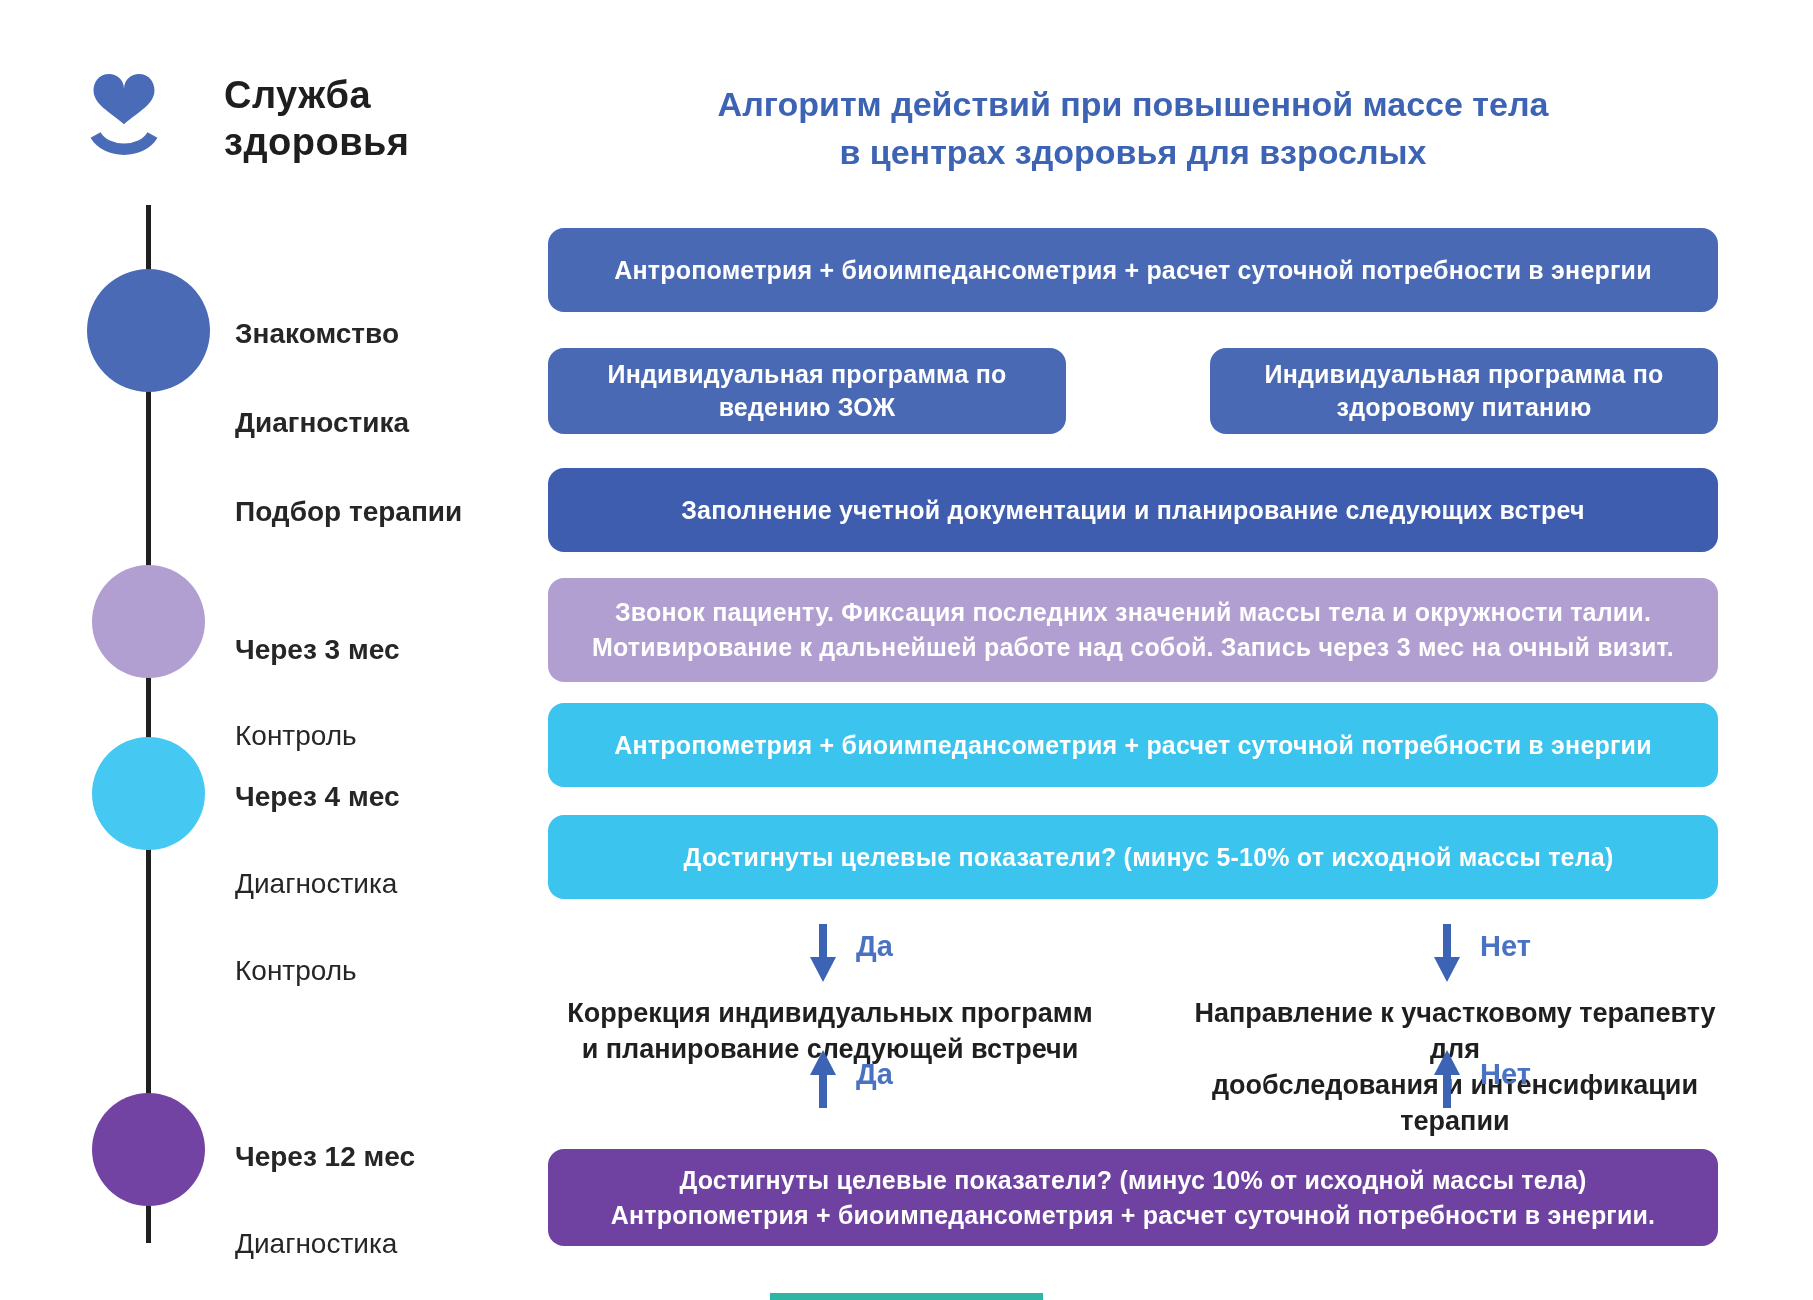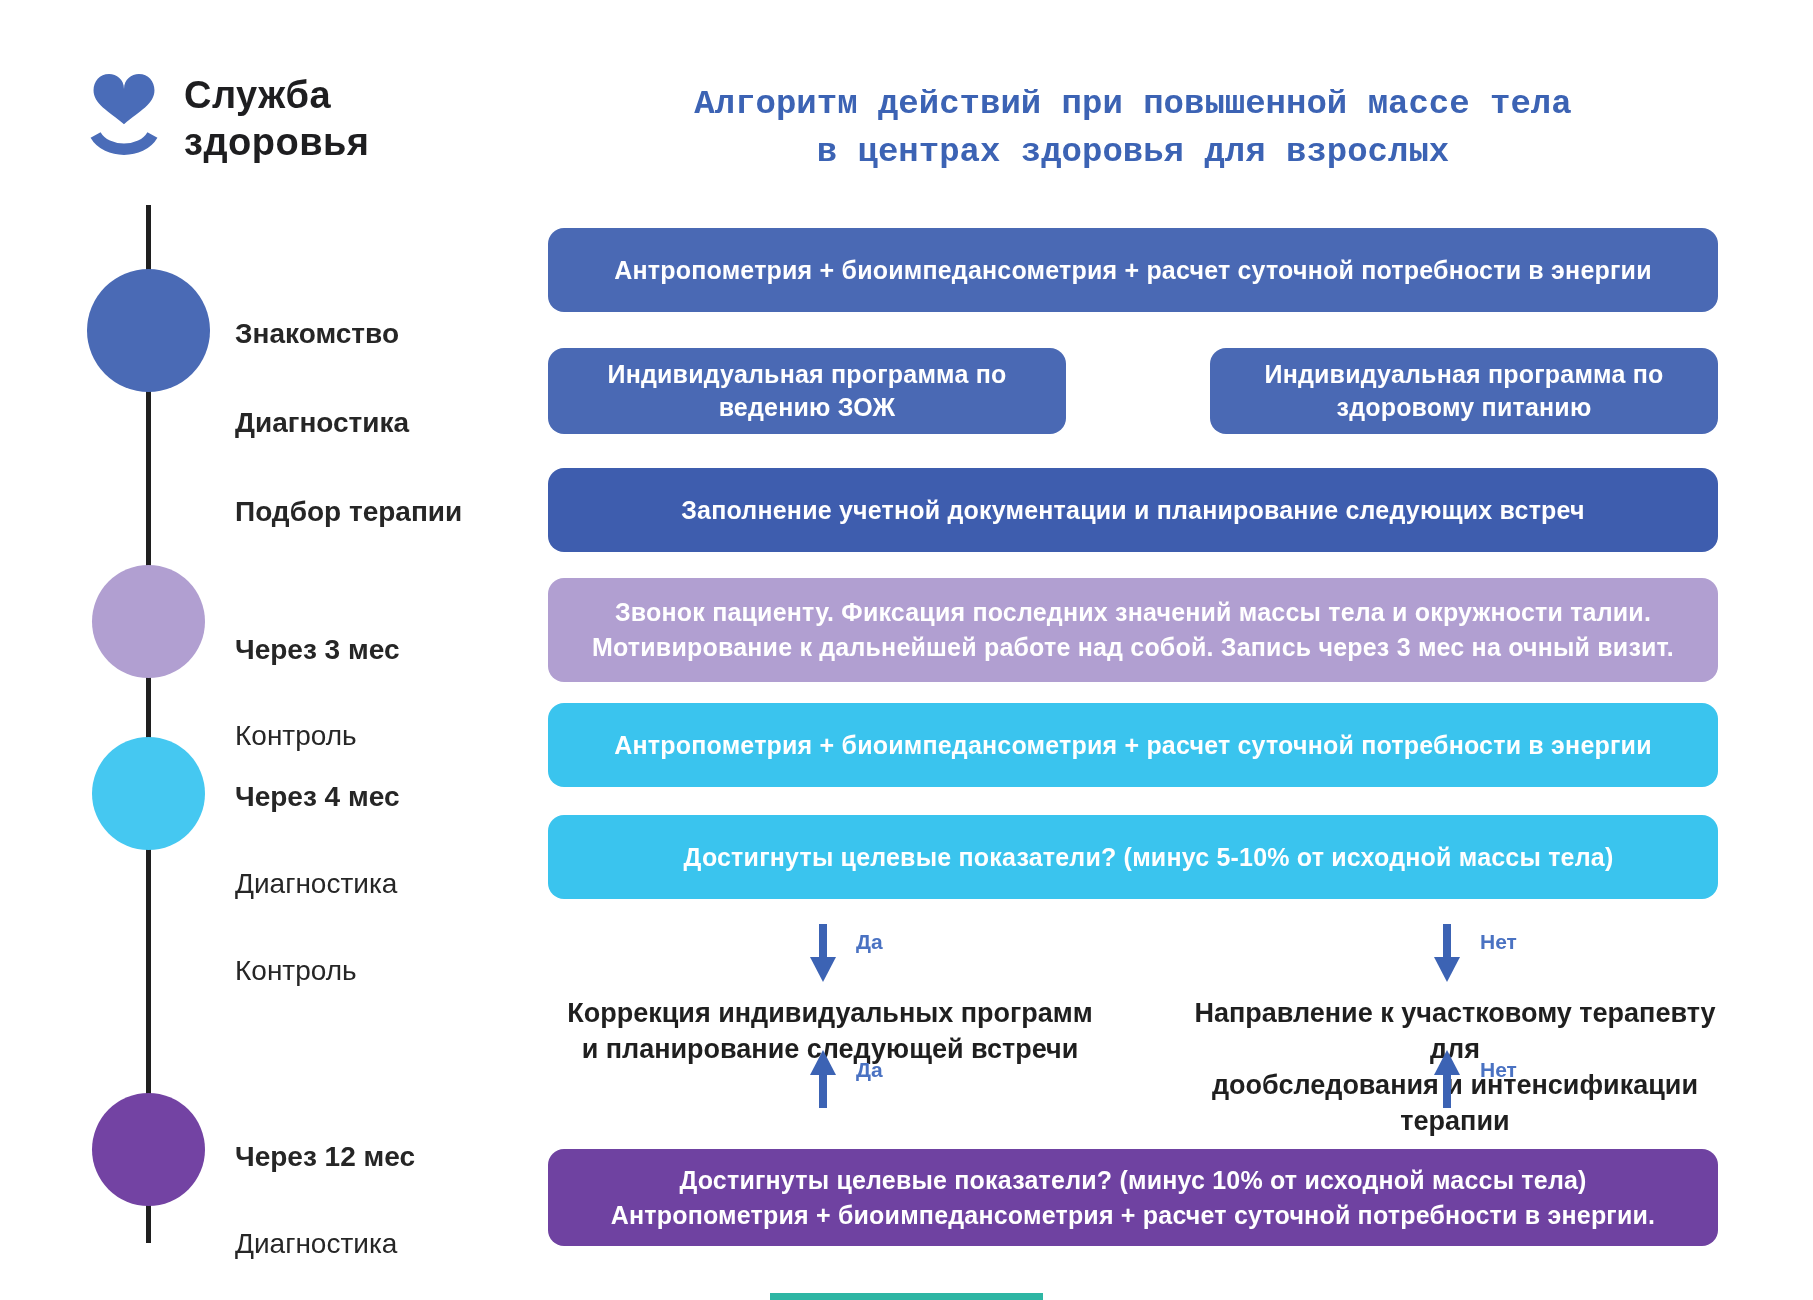--- a/index.html
+++ b/index.html
@@ -2,21 +2,21 @@
 <html style="--blue: #4a69b4; --blue_dark: #3e5dae; --lavender: #b19fd1; --cyan: #3ac4ee; --purple: #6f42a1; --dot_blue: #4a6ab5; --dot_cyan: #45c8f1; --dot_purple: #7343a3; --title_blue: #3c63b4; --arrow_blue: #3c63b4; --yn_blue: #4a72c2; --teal: #2eb6a4;"><head>
 <meta charset="utf-8">
 <style>
   html,body{margin:0;padding:0;background:#fff;}
   *{box-sizing:border-box;}
   .canvas{
     position:relative;width:1813px;height:1300px;background:#ffffff;overflow:hidden;
     font-family:"Liberation Sans", sans-serif;
   }
   
-  .logo{position:absolute;left:90px;top:70px;display:flex;align-items:flex-start;}
+  .logo{position:absolute;left:90px;top:70px;display:flex;align-items:flex-start;gap:40px;}
   .logo svg{display:block;}
   .logo-text{margin-left:26px;margin-top:2px;font-size:38px;line-height:47px;font-weight:700;
     color:#1e1e20;letter-spacing:.5px;}
   .logo-text span{display:block;}
   
   .title{position:absolute;left:548px;top:80px;width:1170px;text-align:center;
     font-size:34px;line-height:48px;font-weight:700;color:var(--title_blue);}
   .title span{display:block;}
   
   .tl-line{position:absolute;left:146px;top:205px;width:5px;height:1038px;background:#1f1f1f;}
@@ -48,21 +48,21 @@
   .b2a{top:348px;height:86px;width:518px;line-height:33px;}
   .b2b{top:348px;height:86px;left:662px;width:508px;line-height:33px;}
   .b3{top:468px;height:84px;}
   .b4{top:578px;height:104px;line-height:35px;}
   .b5{top:703px;height:84px;}
   .b6{top:815px;height:84px;padding-left:31px;}
   .b7{top:1118px;height:97px;line-height:35px;}
   
   .arrow{position:absolute;width:26px;height:58px;}
   .arrow svg{display:block;}
-  .yn-label{position:absolute;font-size:21px;font-weight:700;color:var(--yn_blue);}
+  .yn-label{position:absolute;font-size:29px;font-weight:700;color:var(--yn_blue);}
   .outcome{position:absolute;text-align:center;color:#1f1f1f;font-size:27px;
     font-weight:600;line-height:36px;}
   .outcome span{display:block;}
   .outcome-yes{left:560px;top:995px;width:540px;}
   .outcome-no{left:1175px;top:995px;width:560px;}
   .ad-yes{left:810px;top:924px;}
   .ad-no{left:1434px;top:924px;}
   .au-yes{left:810px;top:1050px;}
   .au-no{left:1434px;top:1050px;}
   .lbl-d-yes{left:856px;top:930px;}
@@ -81,21 +81,21 @@
     <svg width="68" height="88" viewBox="0 0 100 130">
       <path fill="#4a6cb8" d="M50 28 C50 14 39 6 28 6 C14 6 5 17 5 30 C5 50 27 61 50 80 C73 61 95 50 95 30 C95 17 86 6 72 6 C61 6 50 14 50 28 Z"></path>
       <path fill="none" stroke="#4a6cb8" stroke-width="17" d="M8 96 C24 124 76 124 92 96"></path>
     </svg>
     <div class="logo-text">
       <span>Служба</span>
       <span>здоровья</span>
     </div>
   </div>
 
-  <h1 class="title" style="margin:0;font-family:Liberation Mono, monospace;">
+  <h1 class="title" style="margin:0;">
     <span>Алгоритм действий при повышенной массе тела</span>
     <span>в центрах здоровья для взрослых</span>
   </h1>
 
   <div class="tl-line"></div>
   <div class="dot dot1"></div>
   <div class="dot dot2"></div>
   <div class="dot dot3"></div>
   <div class="dot dot4"></div>
 

